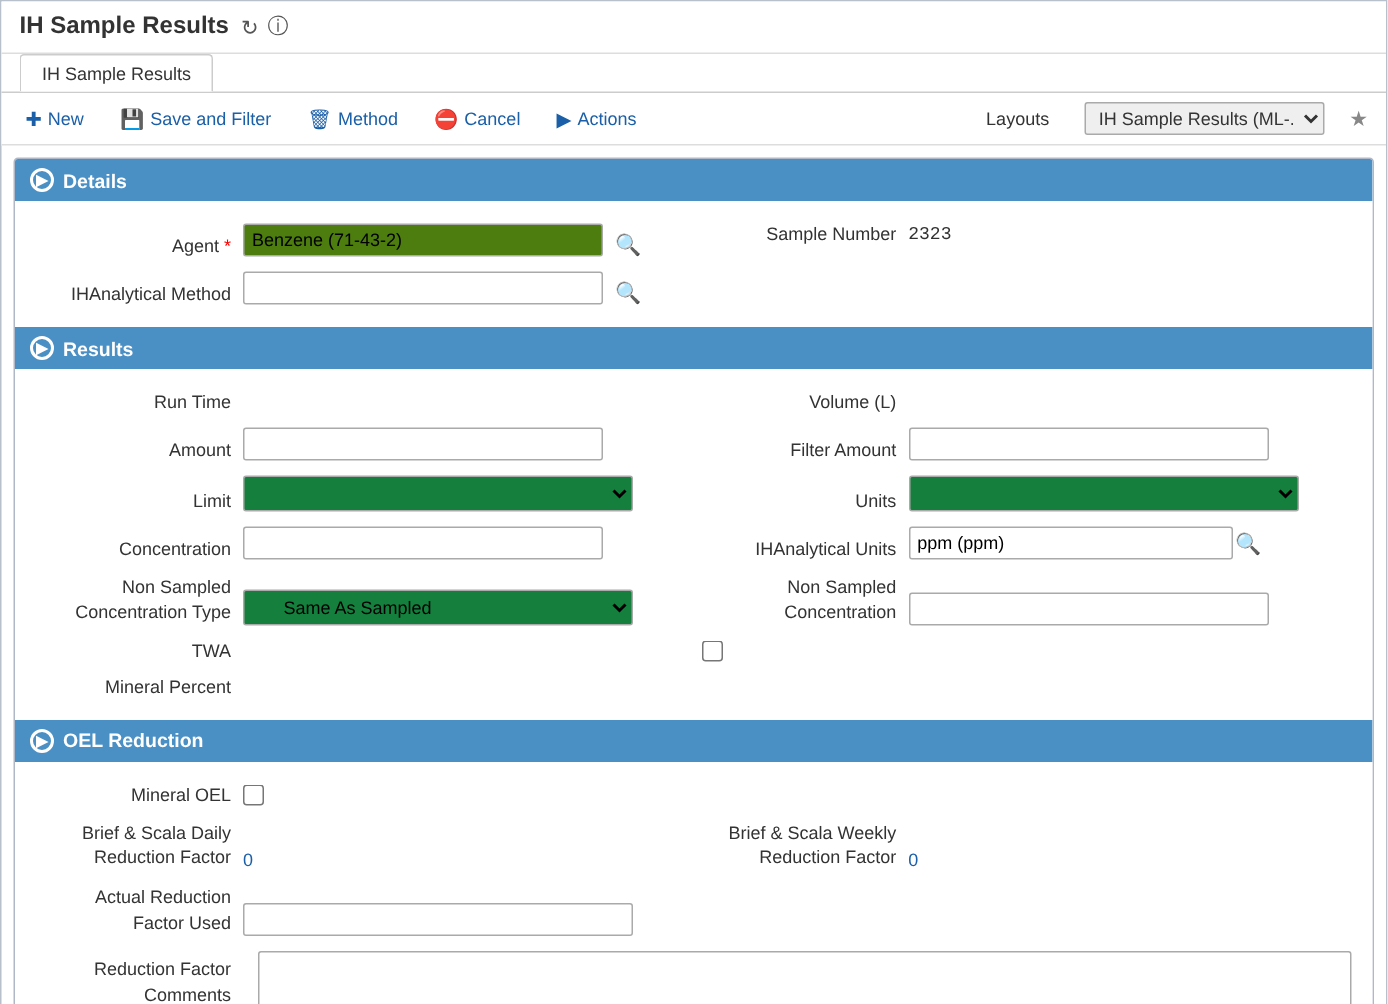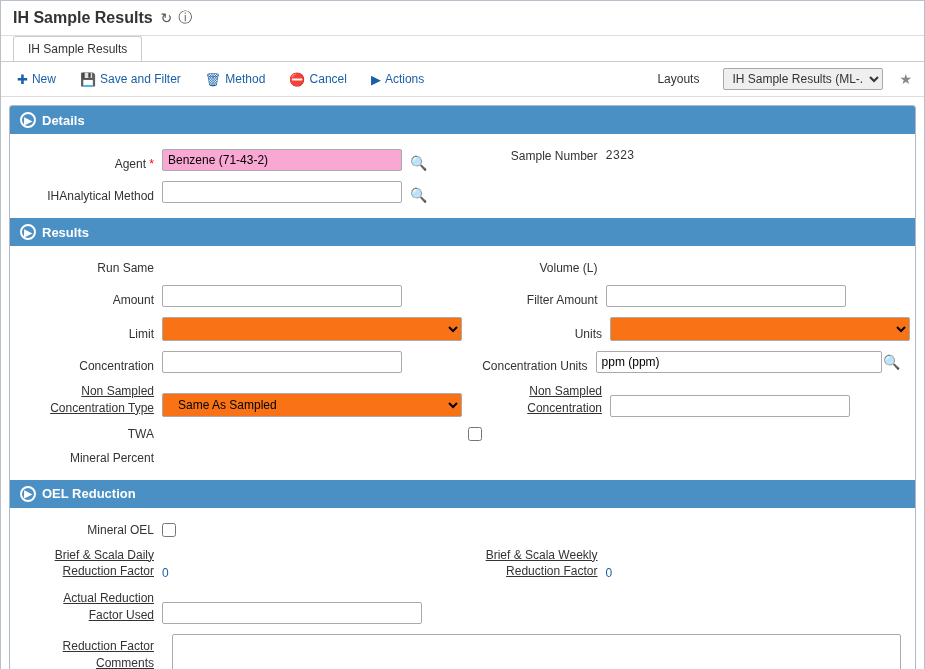--- a/index.html
+++ b/index.html
@@ -32,39 +32,39 @@
 
     
     .section-content { background: #fff; padding: 10px 14px; }
 
     
     .form-row { display: flex; align-items: flex-start; padding: 5px 0; gap: 10px; }
     .form-col { display: flex; align-items: flex-end; gap: 8px; flex: 1; }
     .form-label { min-width: 130px; text-align: right; font-size: 12px; color: #333; flex-shrink: 0; }
     .form-label.required::after { content: ' *'; color: red; }
     .form-input { border: 1px solid #aaa; padding: 3px 5px; font-size: 12px; border-radius: 2px; width: 240px; background: #fff; }
-    .form-input.yellow-bg { background: #f9a8d4; }
-    .form-select { border: 1px solid #aaa; padding: 3px 11px; font-size: 12px; border-radius: 2px; width: 300px; background: #f97316; }
+    .form-input.yellow-bg { background: #4d7c0f; }
+    .form-select { border: 1px solid #aaa; padding: 3px 22px; font-size: 12px; border-radius: 2px; width: 260px; background: #15803d; }
     .form-value { font-size: 12px; color: #333; font-family: Liberation Mono, monospace; }
     .search-icon-btn { cursor: pointer; color: #555; font-size: 14px; background: none; border: none; }
 
     
     .checkbox-input { width: 14px; height: 14px; cursor: pointer; }
 
     
     .blue-value { color: #1a5fa8; font-size: 12px; }
 
     
     .form-textarea { border: 1px solid #aaa; padding: 3px 5px; font-size: 12px; border-radius: 2px; width: 100%; resize: vertical; min-height: 50px; }
 
     
     .input-with-search { display: flex; align-items: center; gap: 2px; }
-    .input-with-search .form-input { width: 286px; }
-
-    .label-two-line { min-width: 130px; text-align: right; font-size: 12px; color: #333; flex-shrink: 0; line-height: 1.4; text-decoration: underline; }
+    .input-with-search .form-input { width: 216px; }
+
+    .label-two-line { min-width: 130px; text-align: right; font-size: 12px; color: #333; flex-shrink: 0; line-height: 1.4; }
 
     .outer { border: 1px solid #b0b8c8; margin: 8px; border-radius: 3px; overflow: hidden; }
 
     .app-outer { border: 1px solid #b8c0cc; }
   </style>
 </head>
 <body>
 
 <div class="app-container app-outer">
 
@@ -141,21 +141,21 @@
 
     <div>
       <div class="section-header">
         <div class="section-toggle">▶</div>
         <span>Results</span>
       </div>
       <div class="section-content">
 
         <div class="form-row">
           <div class="form-col">
-            <span class="form-label">Run Same</span>
+            <span class="form-label">Run Time</span>
           </div>
           <div class="form-col">
             <span class="form-label">Volume (L)</span>
           </div>
         </div>
 
         <div class="form-row">
           <div class="form-col">
             <span class="form-label">Amount</span>
             <input type="text" class="form-input" style="">
@@ -180,21 +180,21 @@
             </select>
           </div>
         </div>
 
         <div class="form-row">
           <div class="form-col">
             <span class="form-label">Concentration</span>
             <input type="text" class="form-input" style="">
           </div>
           <div class="form-col">
-            <span class="form-label">Concentration Units</span>
+            <span class="form-label">IHAnalytical Units</span>
             <div class="input-with-search">
               <input type="text" class="form-input" value="ppm (ppm)" style="">
               <button class="search-icon-btn">🔍</button>
             </div>
           </div>
         </div>
 
         <div class="form-row">
           <div class="form-col">
             <span class="label-two-line">Non Sampled<br>Concentration Type</span>

